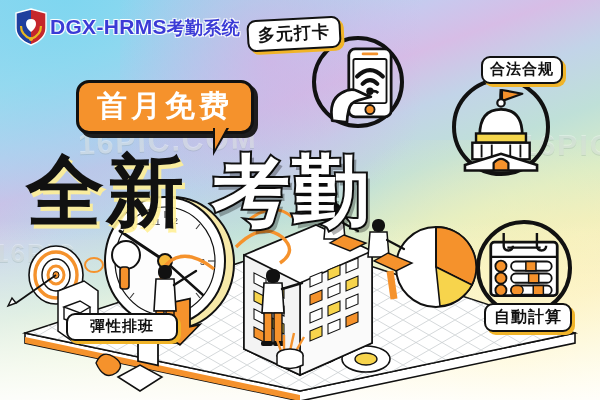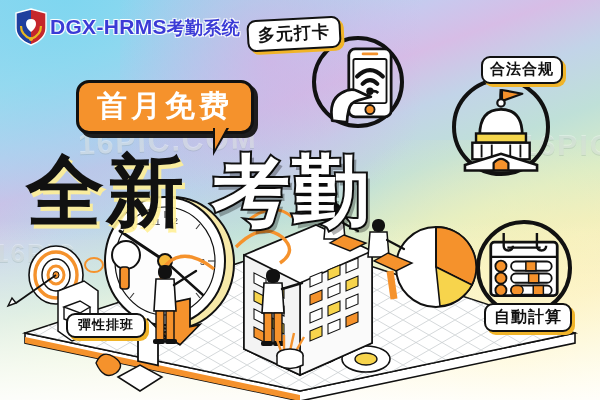--- a/index.html
+++ b/index.html
@@ -136,21 +136,21 @@
     white-space: nowrap;
     z-index: 35;
     line-height: 1.25;
   }
   .badge.shadow-gold {
     box-shadow: 3px 3px 0 #f0b429;
   }
 
   #badge-duoyuan  { left: 247px; top: 18px; transform: rotate(-3deg); }
   #badge-hefa     { left: 481px; top: 56px; font-size: 15px; padding: 2px 7px 3px; }
-  #badge-danxing  { left: 66px;  top: 313px; font-size: 13px; padding: 2px 10px 3px; }
+  #badge-danxing  { left: 66px;  top: 313px; font-size: 15px; padding: 2px 22px 3px; }
   #badge-zidong   { left: 484px; top: 303px; font-size: 16px; padding: 2px 8px 3px; text-align: right; }
 
   
   #bubble-free {
     position: absolute; left: 36px; top: 80px;
     z-index: 36;
     padding-left: 40px;
   }
   .free-box {
     position: relative;

